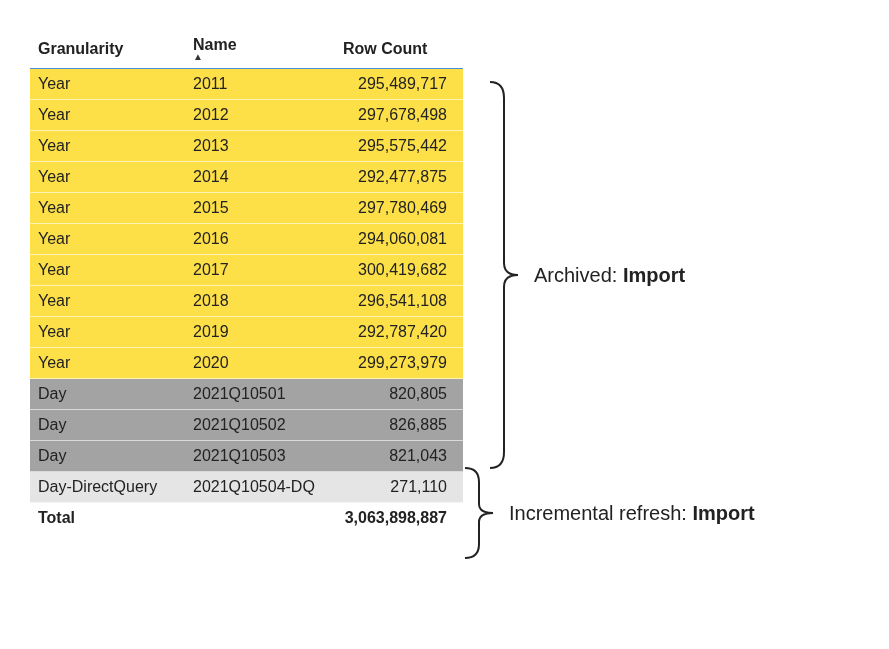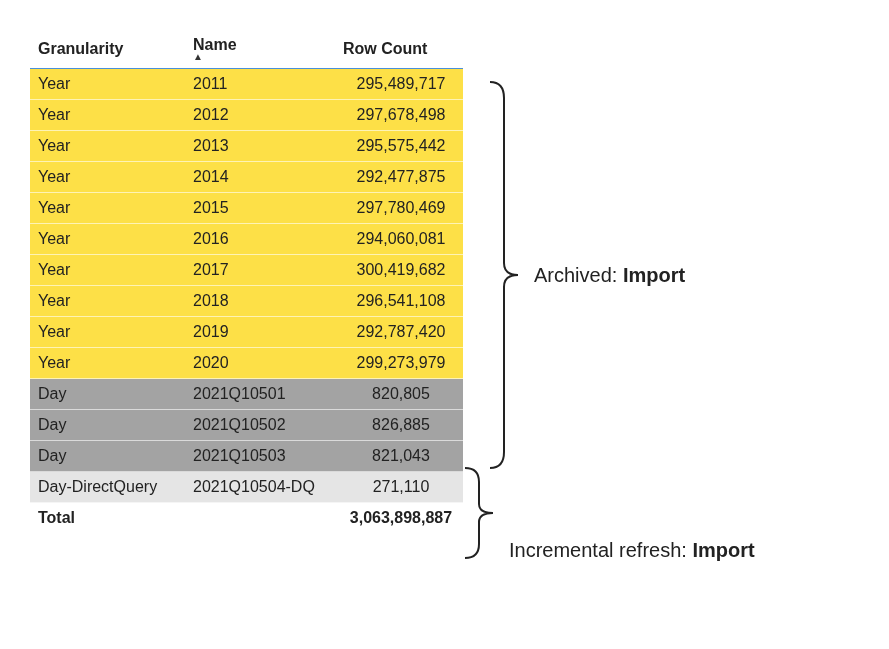--- a/index.html
+++ b/index.html
@@ -40,22 +40,22 @@
       font-size: 10px;
       line-height: 10px;
       margin-top: -2px;
       color: #333;
     }
     td {
       padding: 6px 8px;
       border-bottom: 1px solid rgba(255,255,255,0.6);
     }
     .col-count-cell {
-      text-align: center;
-      padding-right: 4px;
+      text-align: right;
+      padding-right: 16px;
     }
     .row-green {
       background: #fde047;
     }
     .row-yellow {
       background: #a3a3a3;
     }
     .row-red {
       background: #e5e5e5;
     }
@@ -188,21 +188,21 @@
 
     <div class="annotation" style="top:48px;margin-left:25px;">
       <svg class="bracket-svg" width="36" height="394">
         <path d="M 2 4 Q 16 4 16 20 L 16 185 Q 16 197 30 197 Q 16 197 16 209 L 16 374 Q 16 390 2 390" stroke="#222" stroke-width="2" fill="none"></path>
       </svg>
       <span class="annotation-label">
         <span>Archived: </span><span class="strong">Import</span>
       </span>
     </div>
 
-    <div class="annotation" style="top:434px;align-items:flex-end;">
+    <div class="annotation" style="top:434px;">
       <svg class="bracket-svg" width="36" height="98">
         <path d="M 2 4 Q 16 4 16 18 L 16 40 Q 16 49 30 49 Q 16 49 16 58 L 16 80 Q 16 94 2 94" stroke="#222" stroke-width="2" fill="none"></path>
       </svg>
       <span class="annotation-label">
         <span>Incremental refresh: </span><span class="strong">Import</span>
       </span>
     </div>
 
   </div>
 </div>

